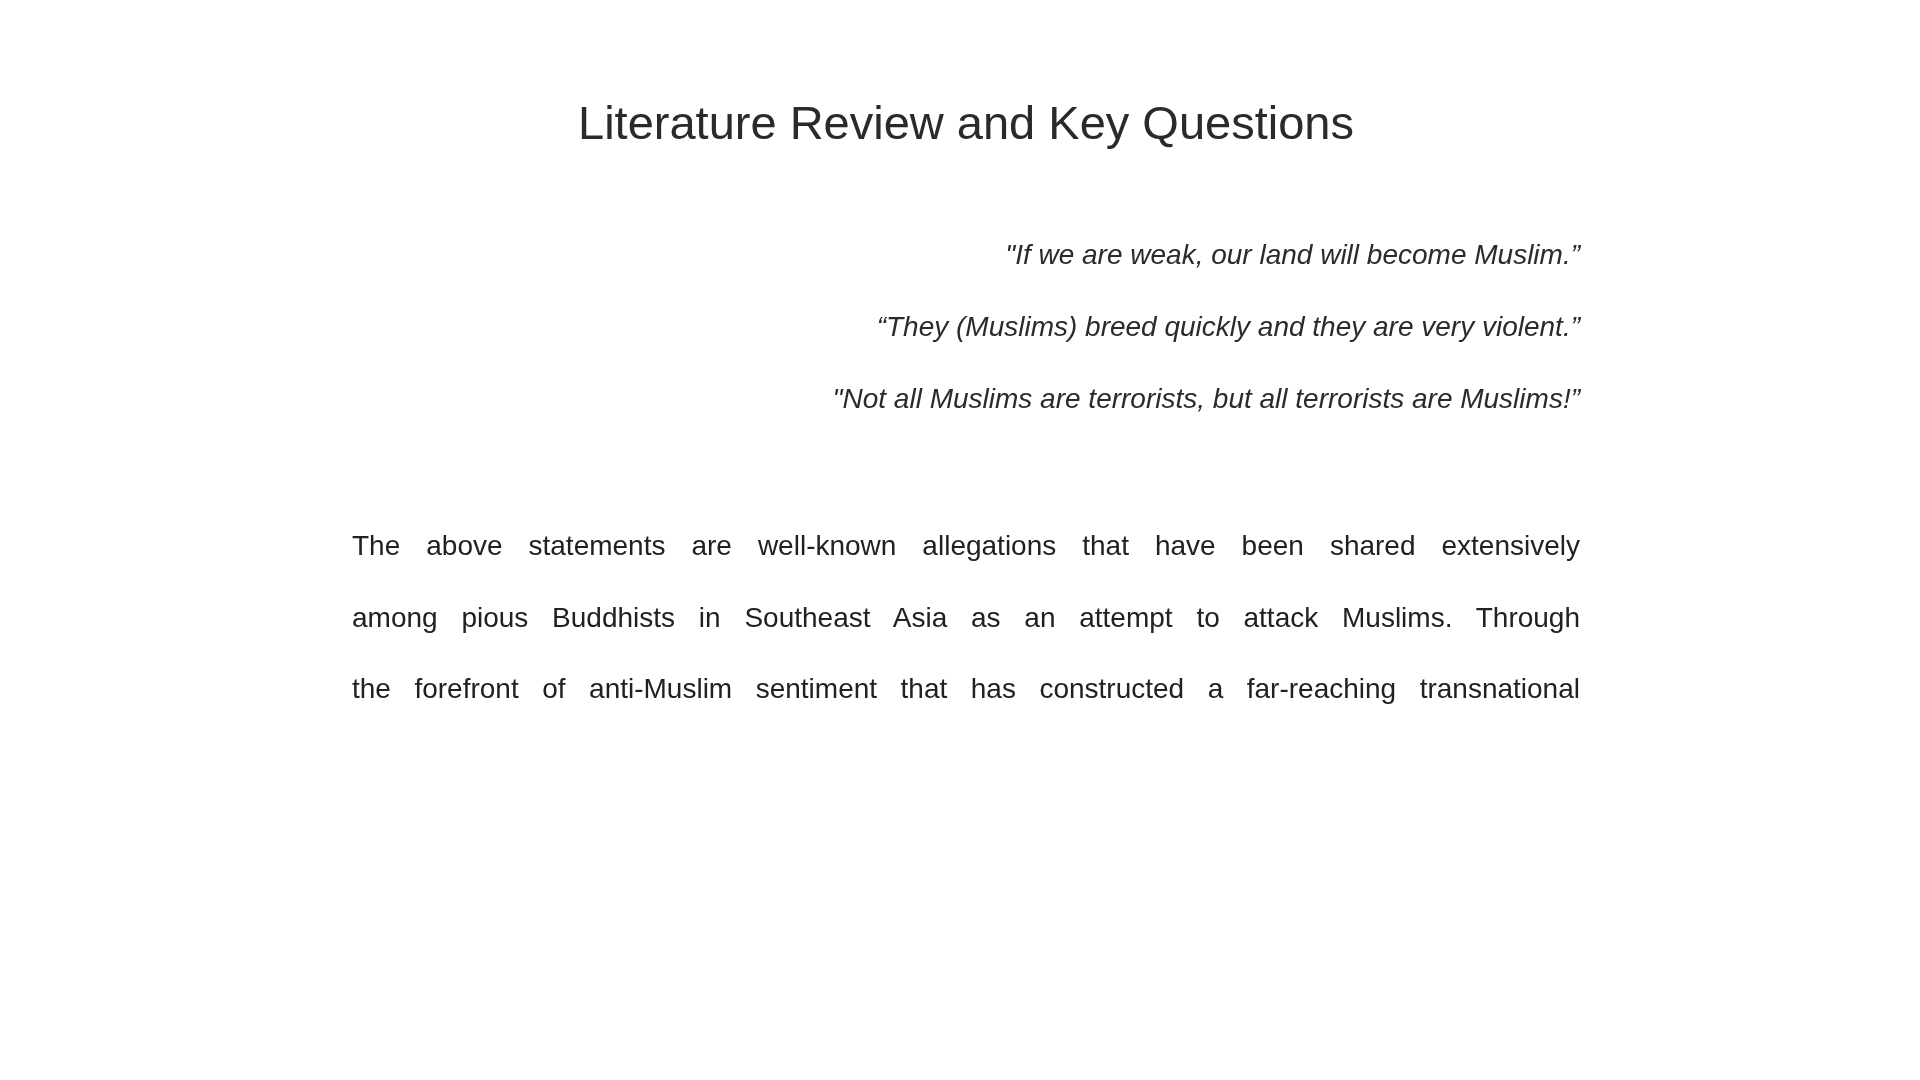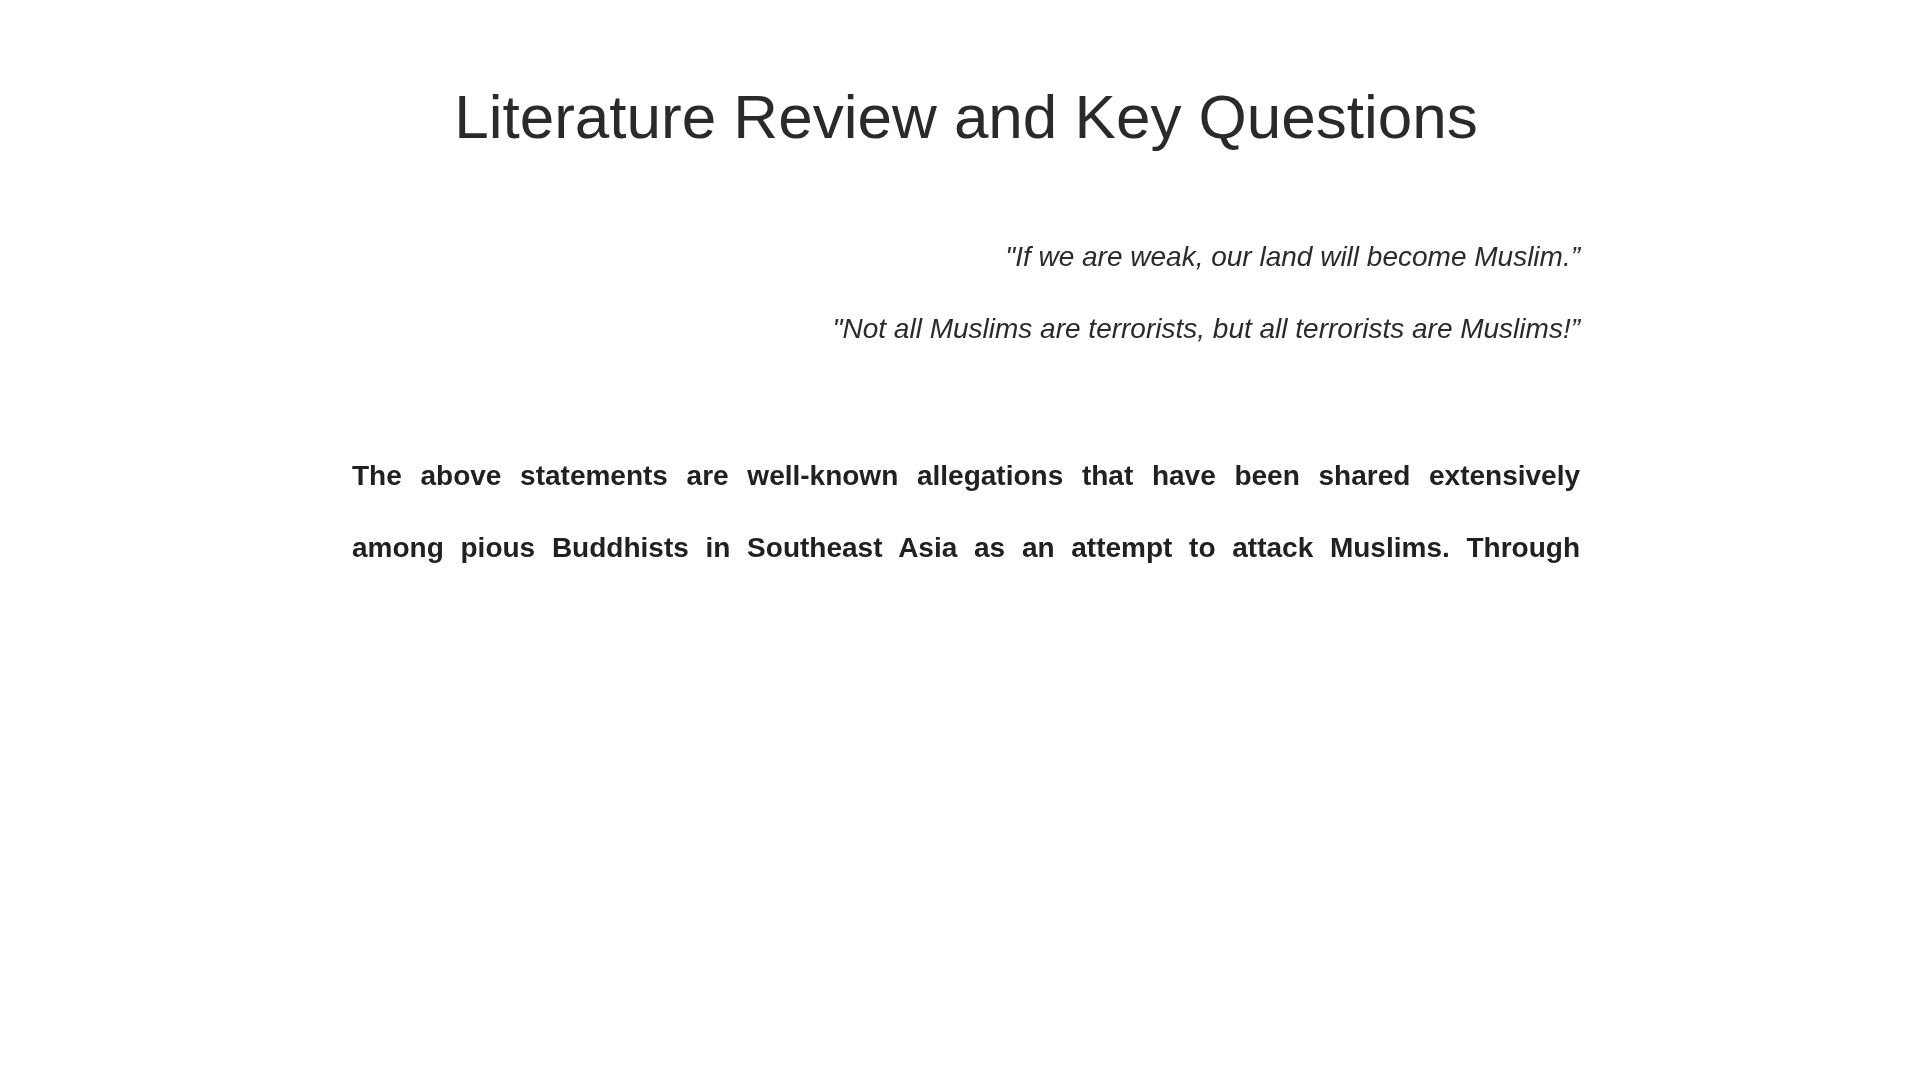--- a/index.html
+++ b/index.html
@@ -16,23 +16,23 @@
     font-family: "Liberation Sans", sans-serif;
     color: #1f1f1f;
   }
   .content {
     position: absolute;
     left: 352px;
     top: 0;
     width: 1228px;
   }
   .doc-title {
-    margin: 1px;
+    margin: 16px;
     padding-top: 80px;
-    font-size: 62px;
+    font-size: 47px;
     font-weight: 400;
     line-height: 1.15;
     text-align: center;
     color: #2a2a2a;
   }
   .quotes {
     margin-top: 69px;
   }
   .quote-line {
     font-style: italic;
@@ -44,35 +44,36 @@
   .body-para {
     margin-top: 75px;
   }
   .para-line {
     font-size: 28px;
     line-height: 71.5px;
     text-align: justify;
     text-align-last: justify;
     color: #212121;
     white-space: normal;
-    font-weight: bold;
   }
 </style>
 </head>
 <body>
 
 <div class="page">
   <div class="content">
 
     <h1 class="doc-title">Literature Review and Key Questions</h1>
 
     <div class="quotes">
       <div class="quote-line">"If we are weak, our land will become Muslim.”</div>
+      <div class="quote-line">“They (Muslims) breed quickly and they are very violent.”</div>
       <div class="quote-line">"Not all Muslims are terrorists, but all terrorists are Muslims!”</div>
     </div>
 
     <div class="body-para">
       <div class="para-line">The above statements are well-known allegations that have been shared extensively</div>
       <div class="para-line">among pious Buddhists in Southeast Asia as an attempt to attack Muslims. Through</div>
+      <div class="para-line">the forefront of anti-Muslim sentiment that has constructed a far-reaching transnational</div>
     </div>
 
   </div>
 </div>
 
 </body></html>

